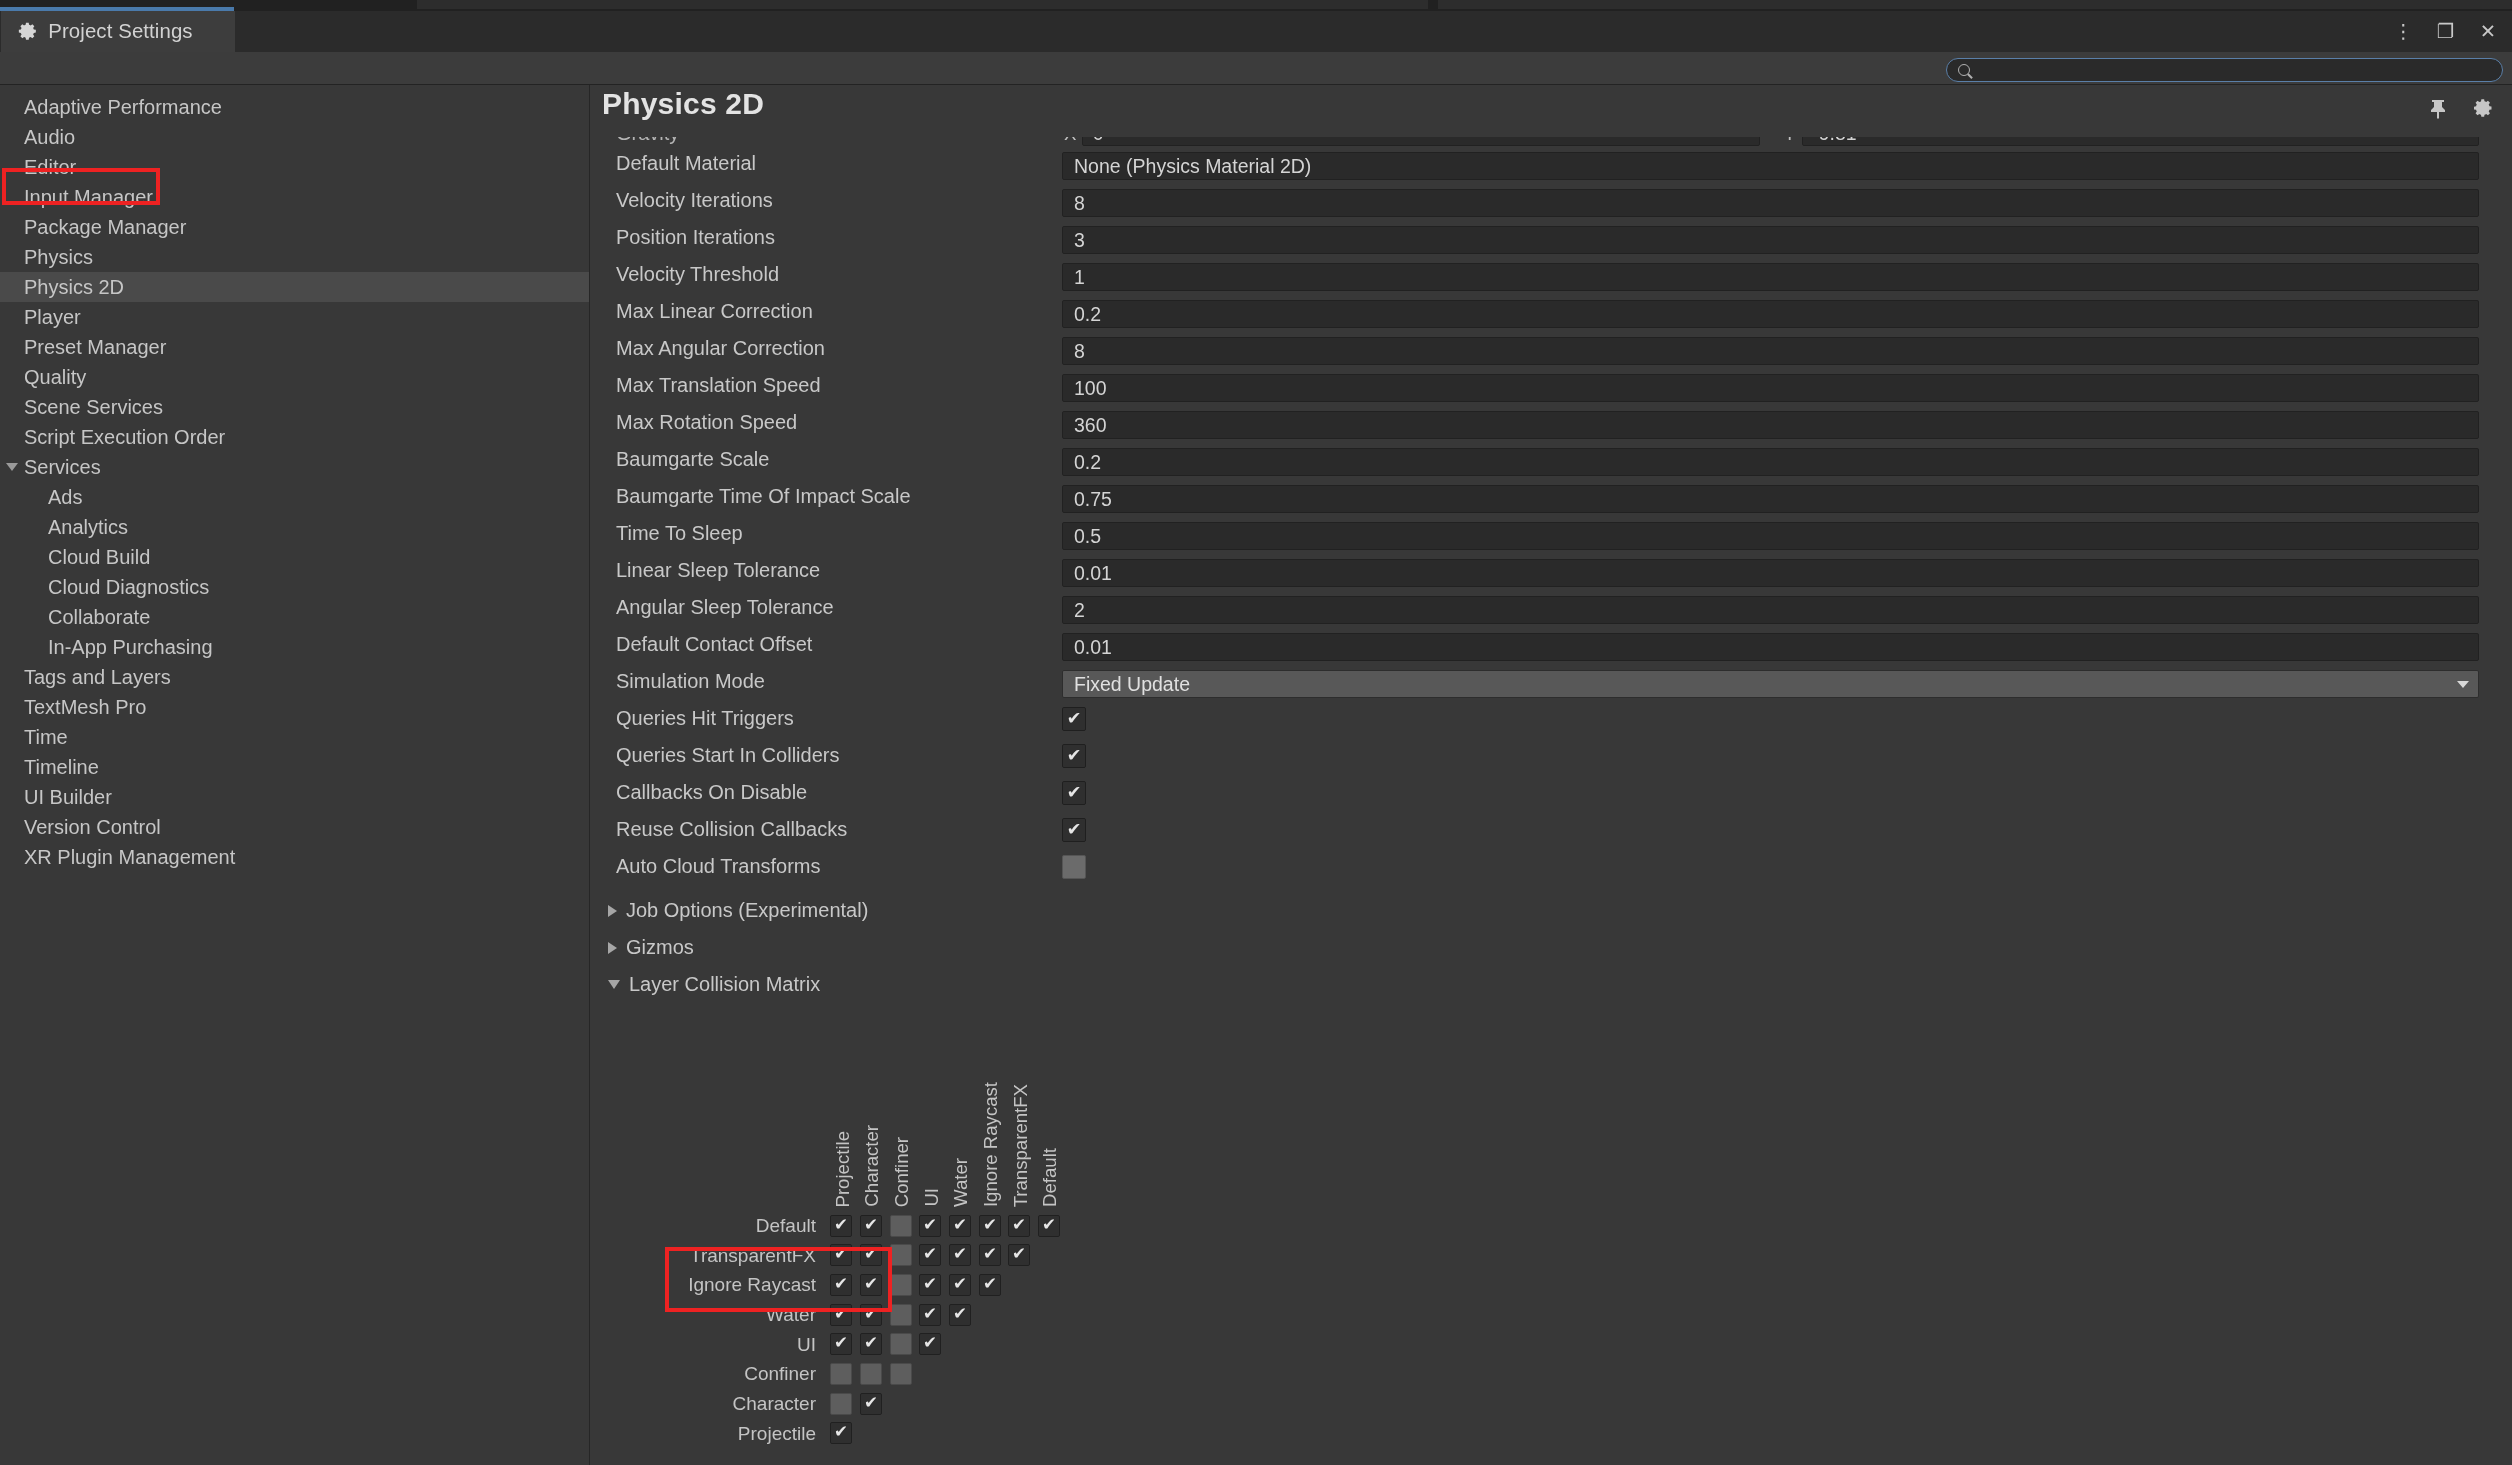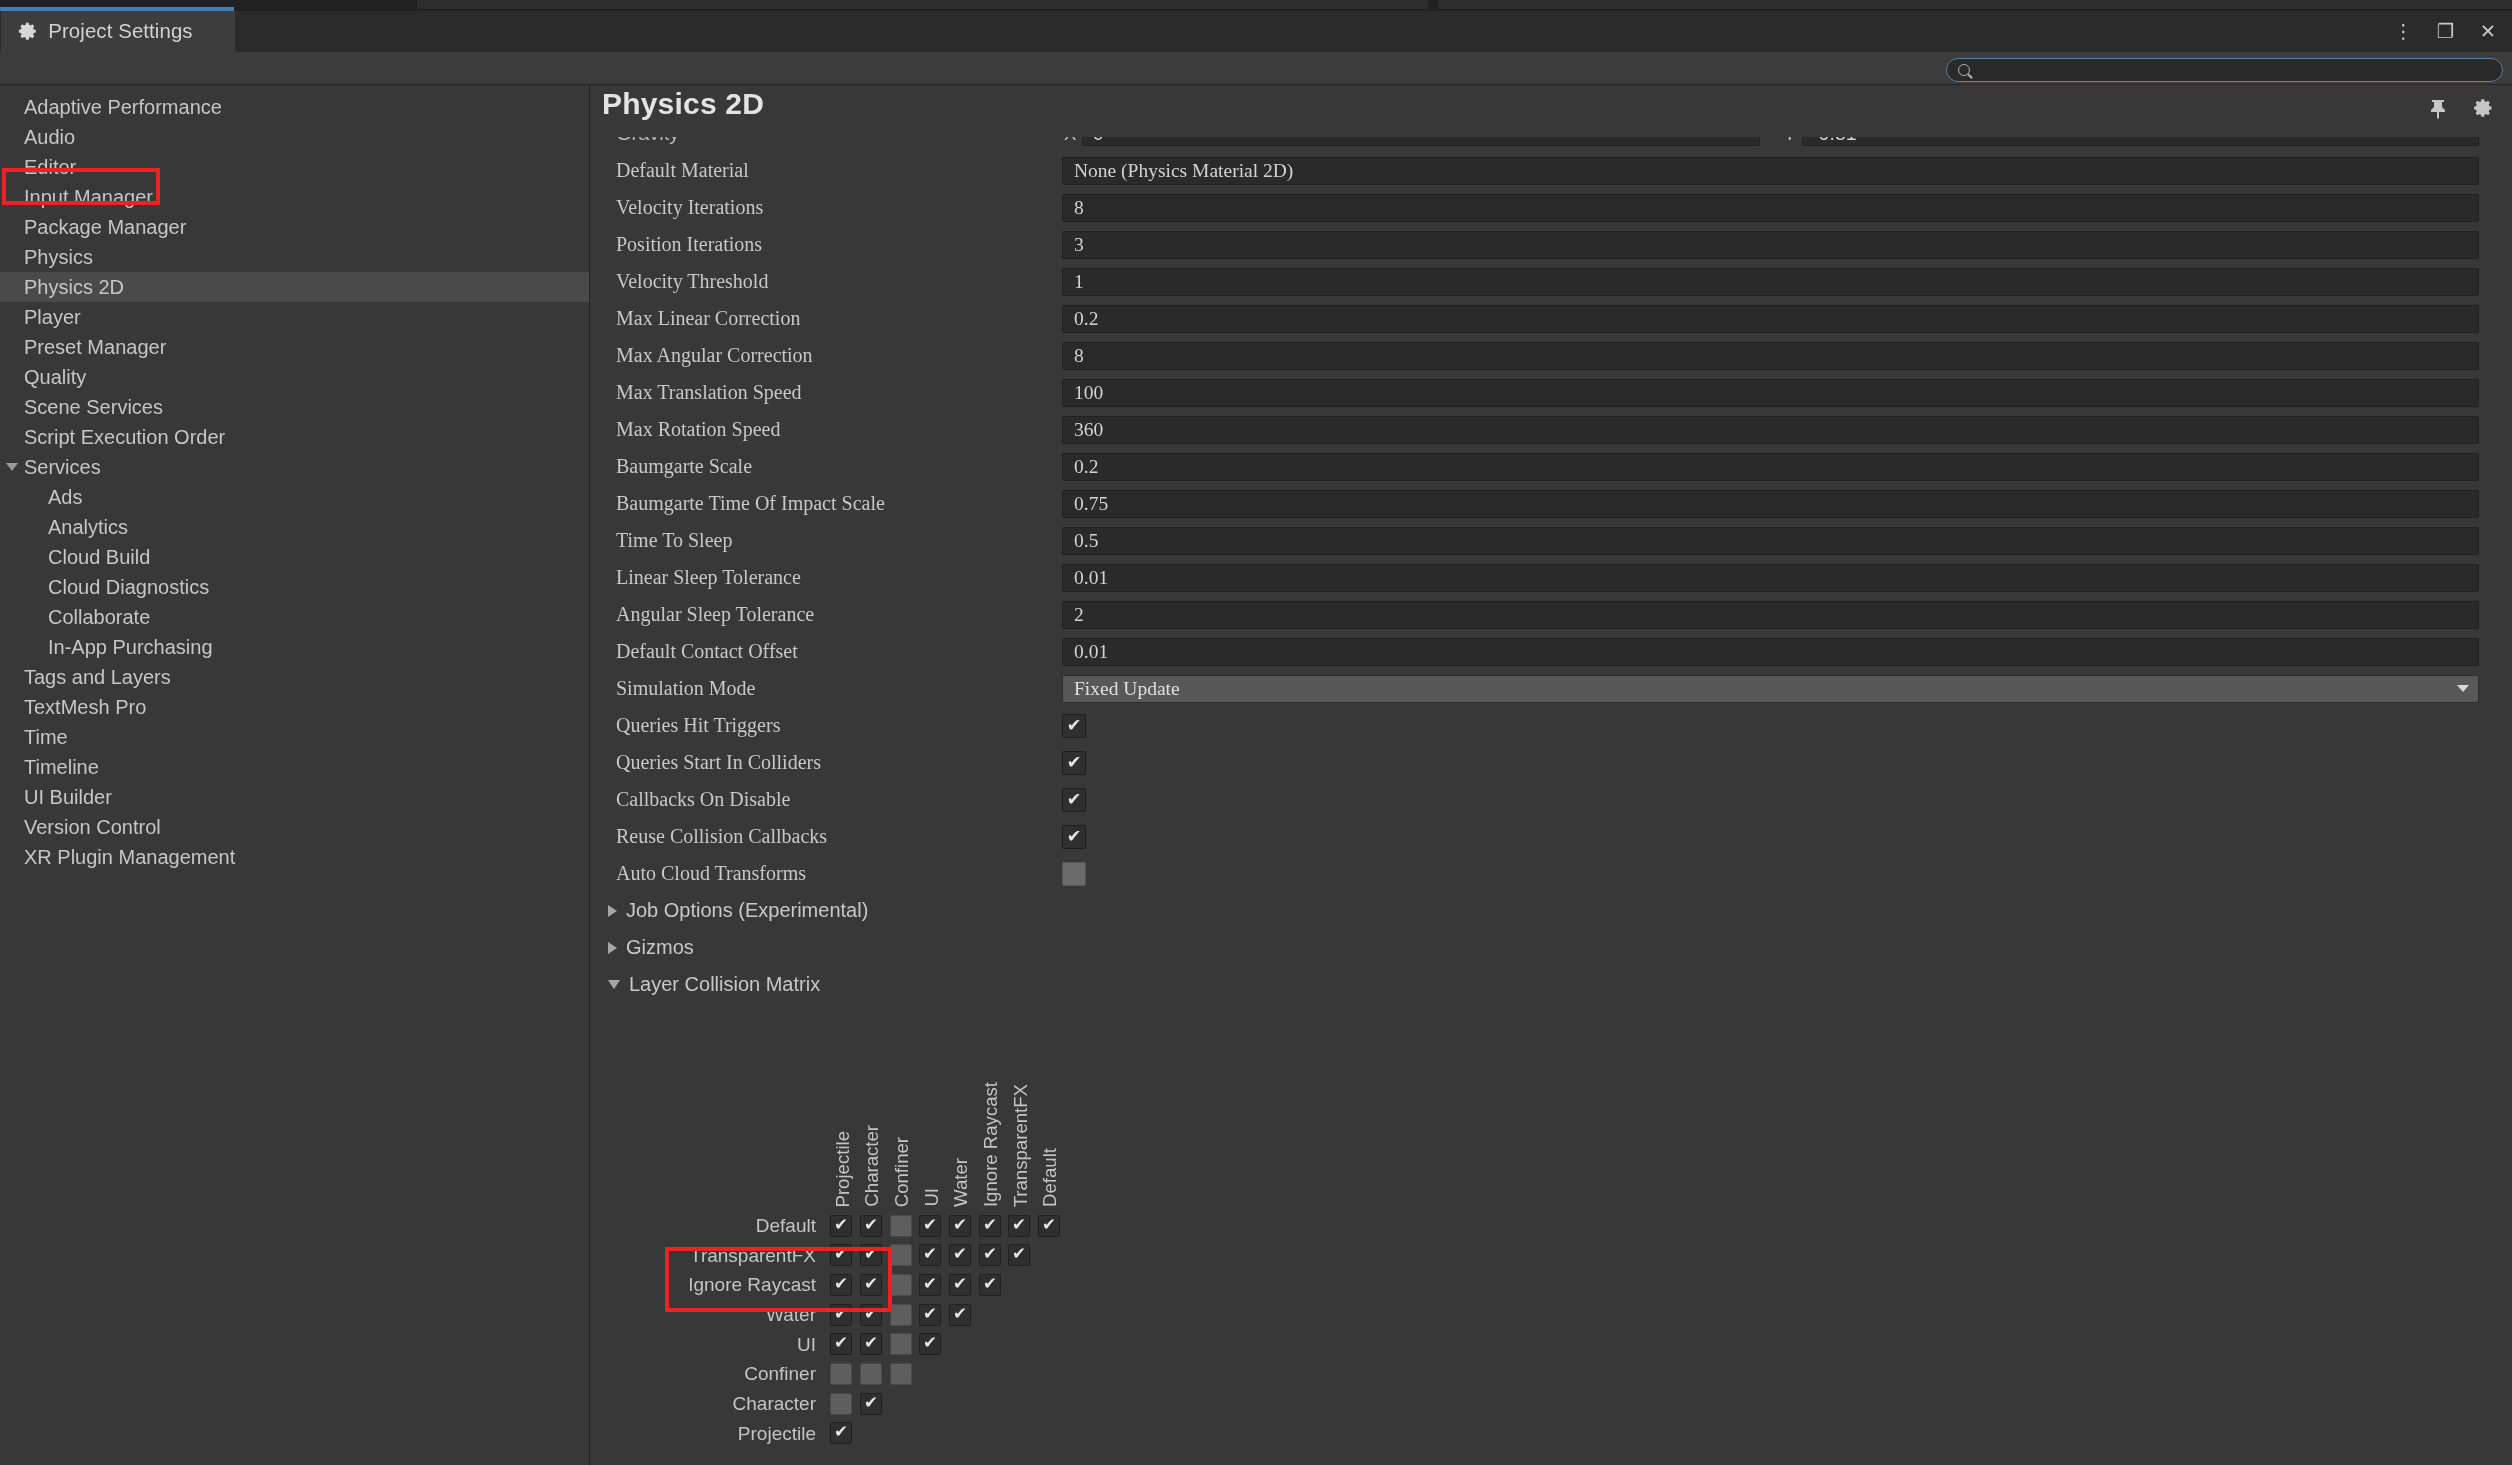--- a/index.html
+++ b/index.html
@@ -178,21 +178,21 @@
   .hdr-ico { width: 24px; height: 24px; position: relative; }
 
   .content {
     position: absolute; left: 0; top: 0;
     width: 1921px; height: 1380px;
   }
 
   .row {
     position: relative;
     height: 37px;
-    display: flex; align-items: center; font-family: Liberation Serif, serif;
+    display: flex; align-items: flex-start;
   }
   .row .label {
     width: 471px;
     flex: 0 0 471px;
     color: #c8c8c8;
     font-size: 20px;
     padding-left: 25px;
     white-space: nowrap;
     overflow: hidden;
   }

